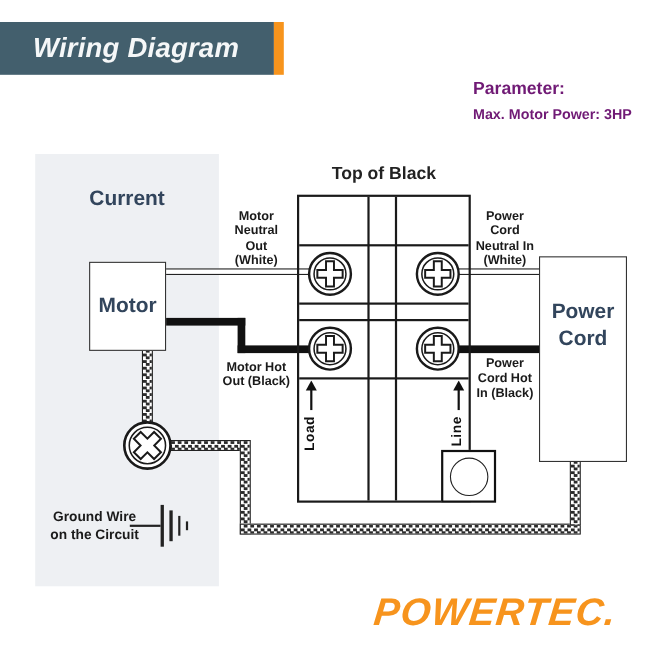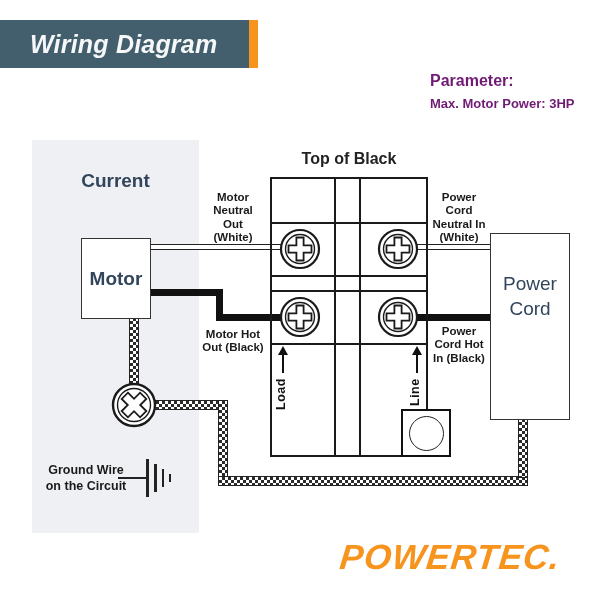--- a/index.html
+++ b/index.html
@@ -22,21 +22,21 @@
   .machine{position:absolute;left:32px;top:140px;width:167px;height:393px;background:#eef0f3;}
   .machine-label{position:absolute;left:32px;top:170px;width:167px;text-align:center;
     color:#32455c;font-size:19px;font-weight:bold;}
 
   
   .motor-box{position:absolute;left:81px;top:238px;width:70px;height:81px;background:#fff;
     border:1.5px solid #333;box-sizing:border-box;display:flex;align-items:center;justify-content:center;z-index:6;}
   .motor-box span{color:#32455c;font-size:19px;font-weight:bold;}
   .pcord-box{position:absolute;left:490px;top:233px;width:80px;height:187px;background:#fff;
     border:1.5px solid #333;box-sizing:border-box;z-index:6;text-align:center;padding-top:38px;}
-  .pcord-box span{color:#32455c;font-size:19px;font-weight:normal;line-height:1.3;
+  .pcord-box span{color:#32455c;font-size:19px;font-weight:bold;line-height:1.3;
     display:inline-block;width:62px;}
 
   
   .switch-box{position:absolute;left:270px;top:177px;width:158px;height:280px;
     border:2px solid #1a1a1a;box-sizing:border-box;z-index:4;}
   .sw-line{position:absolute;background:#1a1a1a;z-index:4;}
   .switch-title{position:absolute;left:260px;top:150px;width:178px;text-align:center;
     color:#222;font-size:16px;font-weight:bold;}
 
   .terminal{position:absolute;z-index:5;line-height:0;}

